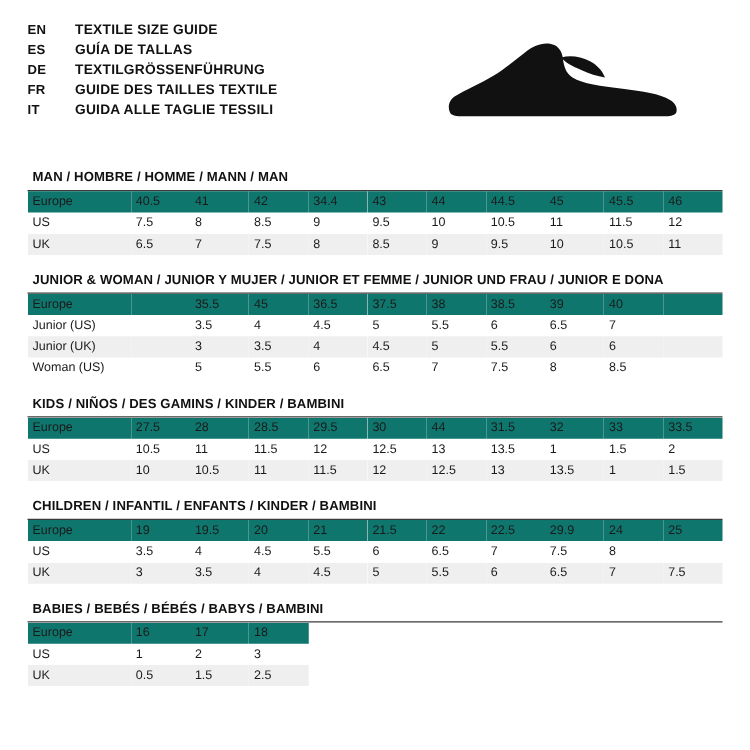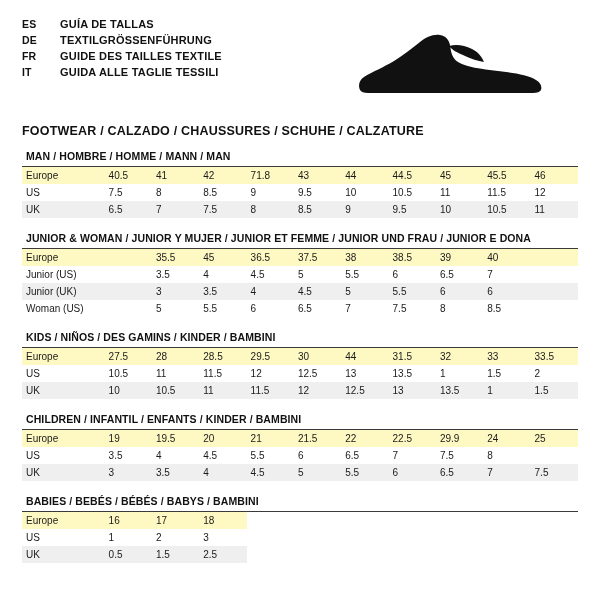--- a/index.html
+++ b/index.html
@@ -61,21 +61,21 @@
   .footwear-title {
     margin-top: 12px;
     font-size: 12.5px;
     font-weight: bold;
     letter-spacing: 0.2px;
     color: #111;
   }
 
   
   .sections {
-    margin-top: 12px;
+    margin-top: 24px;
   }
   .section {
     margin-bottom: 14px;
   }
   .section-title {
     font-size: 10.5px;
     font-weight: bold;
     color: #111;
     padding: 0 0 4px 4px;
     border-bottom: 1px solid #3a3a3a;
@@ -87,33 +87,37 @@
     table-layout: fixed;
     font-size: 10px;
   }
   table.size-table td {
     height: 17px;
     padding: 0 0 0 4px;
     color: #1a1a1a;
     white-space: nowrap;
     overflow: hidden;
   }
-  tr.row-shaded td { background: #fef9c3; }
+  tr.row-shaded td { background: #0f766e; }
   tr.row-plain td { background: #ffffff; }
   tr.row-light td { background: #efefef; }
   td.label-cell { font-weight: normal; }
   .babies table.size-table td { }
 </style>
 </head>
 <body>
 
 <div class="page">
 
   <div class="header">
     <div class="lang-rows">
+      <div class="lang-row">
+        <span class="lang-code">EN</span>
+        <span class="lang-title">TEXTILE SIZE GUIDE</span>
+      </div>
       <div class="lang-row">
         <span class="lang-code">ES</span>
         <span class="lang-title">GUÍA DE TALLAS</span>
       </div>
       <div class="lang-row">
         <span class="lang-code">DE</span>
         <span class="lang-title">TEXTILGRÖSSENFÜHRUNG</span>
       </div>
       <div class="lang-row">
         <span class="lang-code">FR</span>
@@ -130,21 +134,20 @@
         <path fill="#111111" d="M12,60 C10,56 11,50 16,47 C24,42 36,37 46,31 C56,25 64,18 72,12
           C78,7 85,4 92,5 C98,6 101,10 102,15 C103,22 104,28 110,32 C118,37 133,39 150,41
           C166,43 180,45 188,50 C193,53 194,57 193,60 C192,62 189,63 185,63 L20,63
           C16,63 13,62 12,60 Z"></path>
         <path fill="#111111" d="M101,16 C108,14 116,15 124,19 C130,22 134,27 136,32
           C130,31 123,29 117,26 C110,23 104,20 101,16 Z"></path>
       </svg>
     </div>
   </div>
 
-  <div class="footwear-title">FOOTWEAR / CALZADO / CHAUSSURES / SCHUHE / CALZATURE</div>
 
   <div class="sections">
 
     <div class="section">
       <div class="section-title">MAN / HOMBRE / HOMME / MANN / MAN</div>
       <table class="size-table">
         <colgroup>
           <col style="width:82px">
             <col style="width:47px">
             <col style="width:47px">
@@ -156,21 +159,21 @@
           <col style="width:47px">
             <col style="width:47px">
             <col style="width:47px">
         </colgroup>
         <tbody>
             <tr class="row-shaded">
           <td class="label-cell">Europe</td>
           <td>40.5</td>
           <td>41</td>
           <td>42</td>
-          <td>71.8</td>
+          <td>34.4</td>
           <td>43</td>
           <td>44</td>
           <td>44.5</td>
           <td>45</td>
           <td>45.5</td>
           <td>46</td>
         </tr>
         <tr class="row-plain">
           <td class="label-cell">US</td>
           <td>7.5</td>

